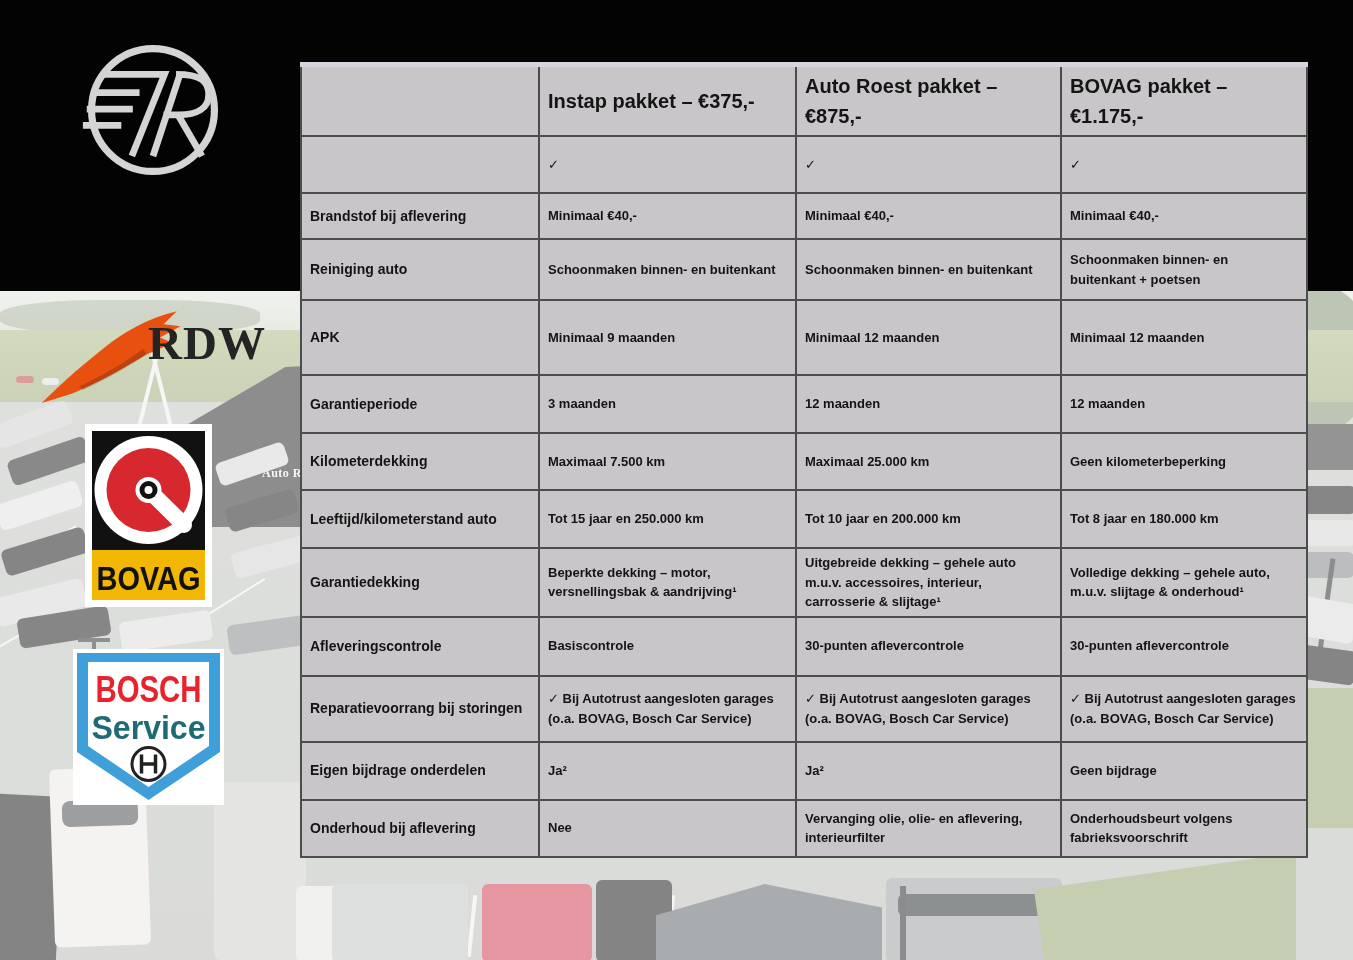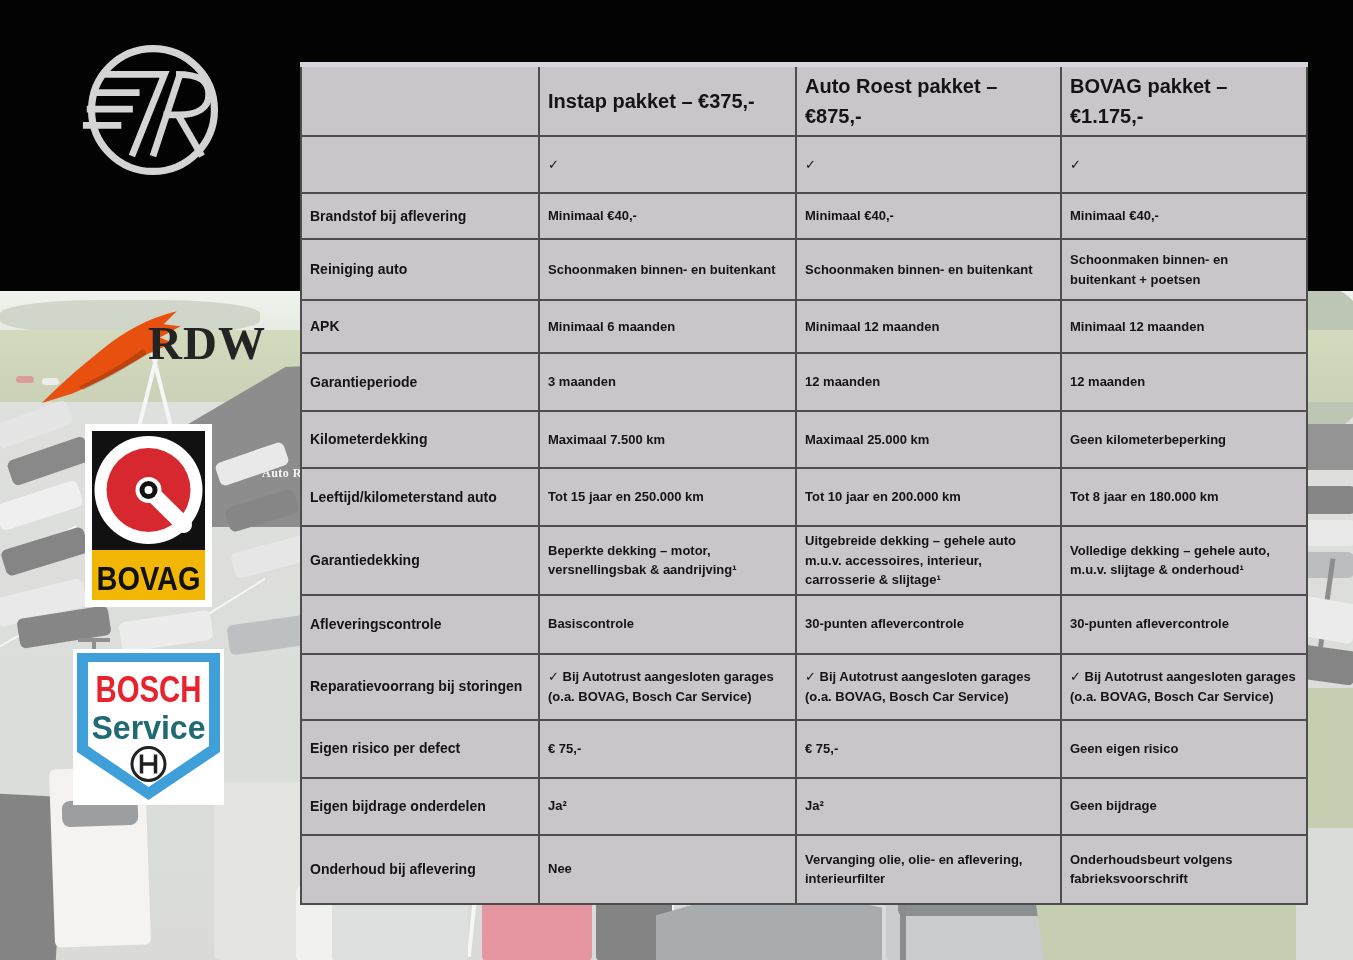--- a/index.html
+++ b/index.html
@@ -60,21 +60,21 @@
     padding:4px 10px 4px 8px;text-align:left;font-weight:700;
     line-height:1.5;overflow:hidden;
   }
   .pkg-table th{font-size:20px;}
   .pkg-table td.lbl{font-size:14px;}
   .pkg-table td.val{font-size:13px;}
   .pkg-table tr:nth-child(1){height:57px}
   .pkg-table tr:nth-child(2){height:57px}
   .pkg-table tr:nth-child(3){height:46px}
   .pkg-table tr:nth-child(4){height:61px}
-  .pkg-table tr:nth-child(5){height:53px}
+  .pkg-table tr:nth-child(5){height:75px}
   .pkg-table tr:nth-child(6){height:58px}
   .pkg-table tr:nth-child(7){height:57px}
   .pkg-table tr:nth-child(8){height:58px}
   .pkg-table tr:nth-child(9){height:66px}
   .pkg-table tr:nth-child(10){height:59px}
   .pkg-table tr:nth-child(11){height:66px}
   .pkg-table tr:nth-child(12){height:58px}
   .pkg-table tr:nth-child(13){height:57px}
   .pkg-table tr:nth-child(14){height:69px}
 </style>
@@ -235,21 +235,21 @@
         <td class="val">Minimaal €40,-</td>
       </tr>
       <tr>
         <td class="lbl">Reiniging auto</td>
         <td class="val">Schoonmaken binnen- en buitenkant</td>
         <td class="val">Schoonmaken binnen- en buitenkant</td>
         <td class="val">Schoonmaken binnen- en buitenkant + poetsen</td>
       </tr>
       <tr>
         <td class="lbl">APK</td>
-        <td class="val">Minimaal 6 maanden</td>
+        <td class="val">Minimaal 9 maanden</td>
         <td class="val">Minimaal 12 maanden</td>
         <td class="val">Minimaal 12 maanden</td>
       </tr>
       <tr>
         <td class="lbl">Garantieperiode</td>
         <td class="val">3 maanden</td>
         <td class="val">12 maanden</td>
         <td class="val">12 maanden</td>
       </tr>
       <tr>
@@ -276,26 +276,20 @@
         <td class="val">30-punten aflevercontrole</td>
         <td class="val">30-punten aflevercontrole</td>
       </tr>
       <tr>
         <td class="lbl">Reparatievoorrang bij storingen</td>
         <td class="val">✓ Bij Autotrust aangesloten garages (o.a. BOVAG, Bosch Car Service)</td>
         <td class="val">✓ Bij Autotrust aangesloten garages (o.a. BOVAG, Bosch Car Service)</td>
         <td class="val">✓ Bij Autotrust aangesloten garages (o.a. BOVAG, Bosch Car Service)</td>
       </tr>
       <tr>
-        <td class="lbl">Eigen risico per defect</td>
-        <td class="val">€ 75,-</td>
-        <td class="val">€ 75,-</td>
-        <td class="val">Geen eigen risico</td>
-      </tr>
-      <tr>
         <td class="lbl">Eigen bijdrage onderdelen</td>
         <td class="val">Ja²</td>
         <td class="val">Ja²</td>
         <td class="val">Geen bijdrage</td>
       </tr>
       <tr>
         <td class="lbl">Onderhoud bij aflevering</td>
         <td class="val">Nee</td>
         <td class="val">Vervanging olie, olie- en aflevering, interieurfilter</td>
         <td class="val">Onderhoudsbeurt volgens fabrieksvoorschrift</td>

